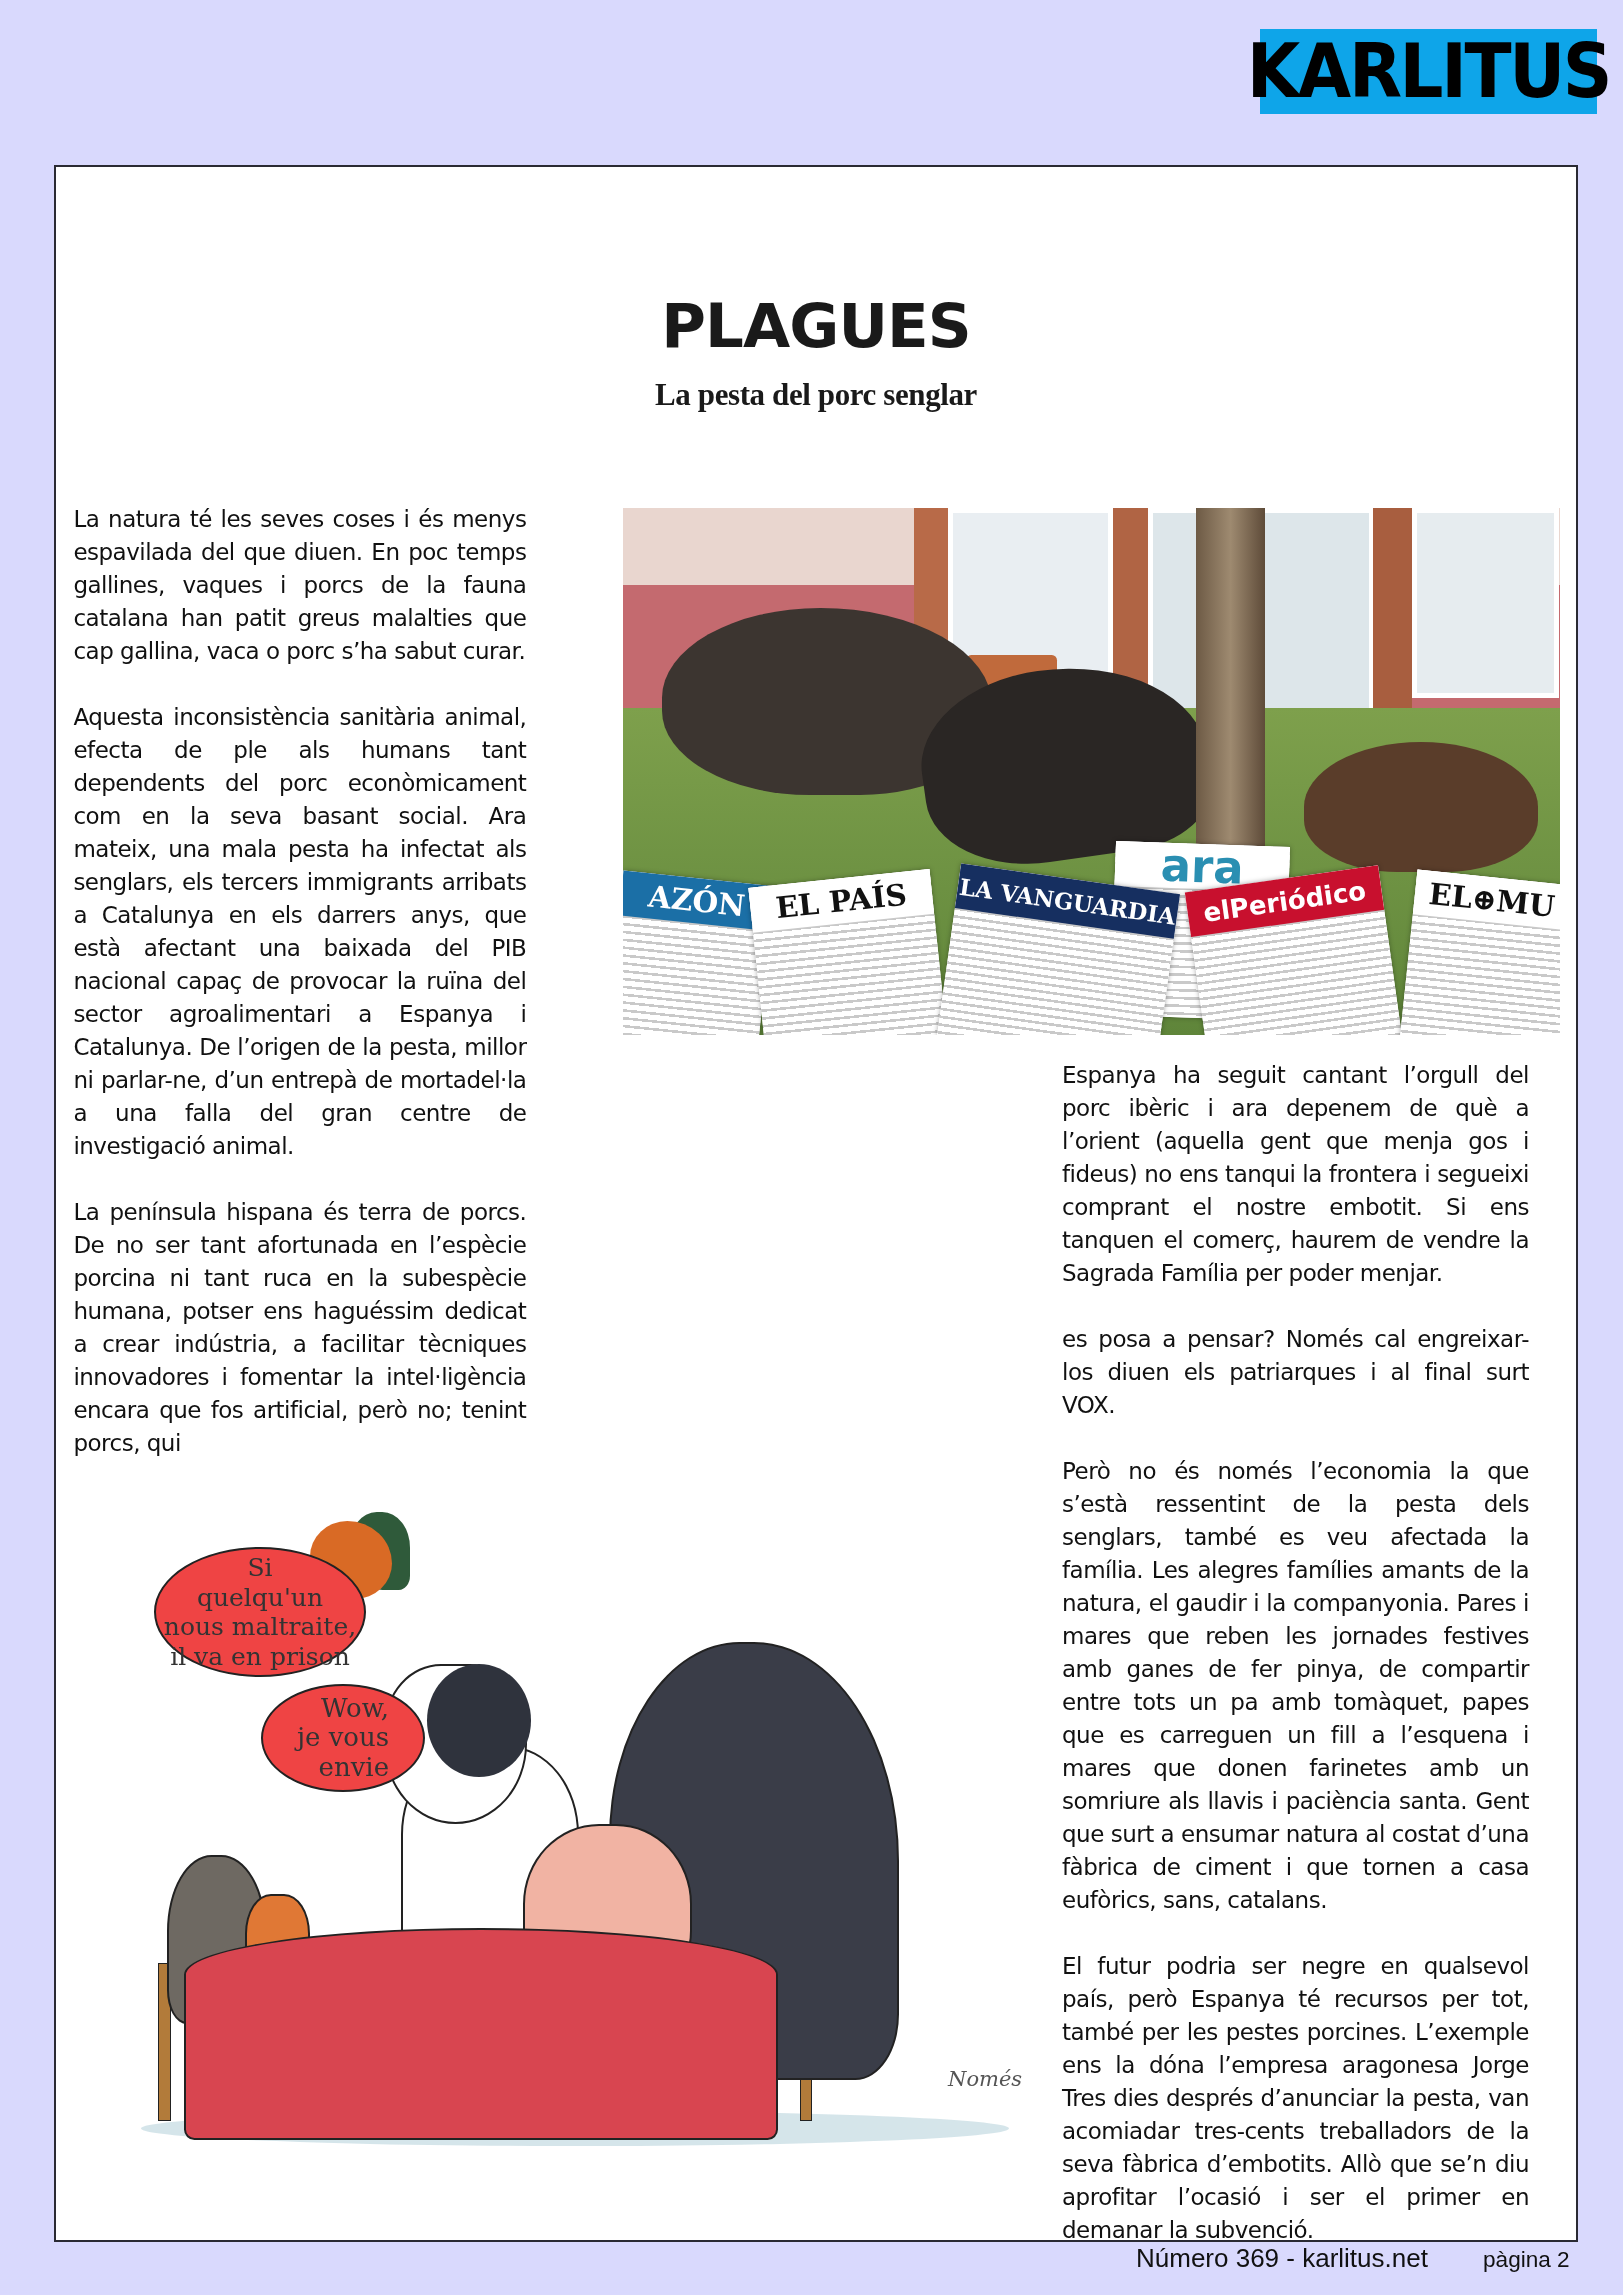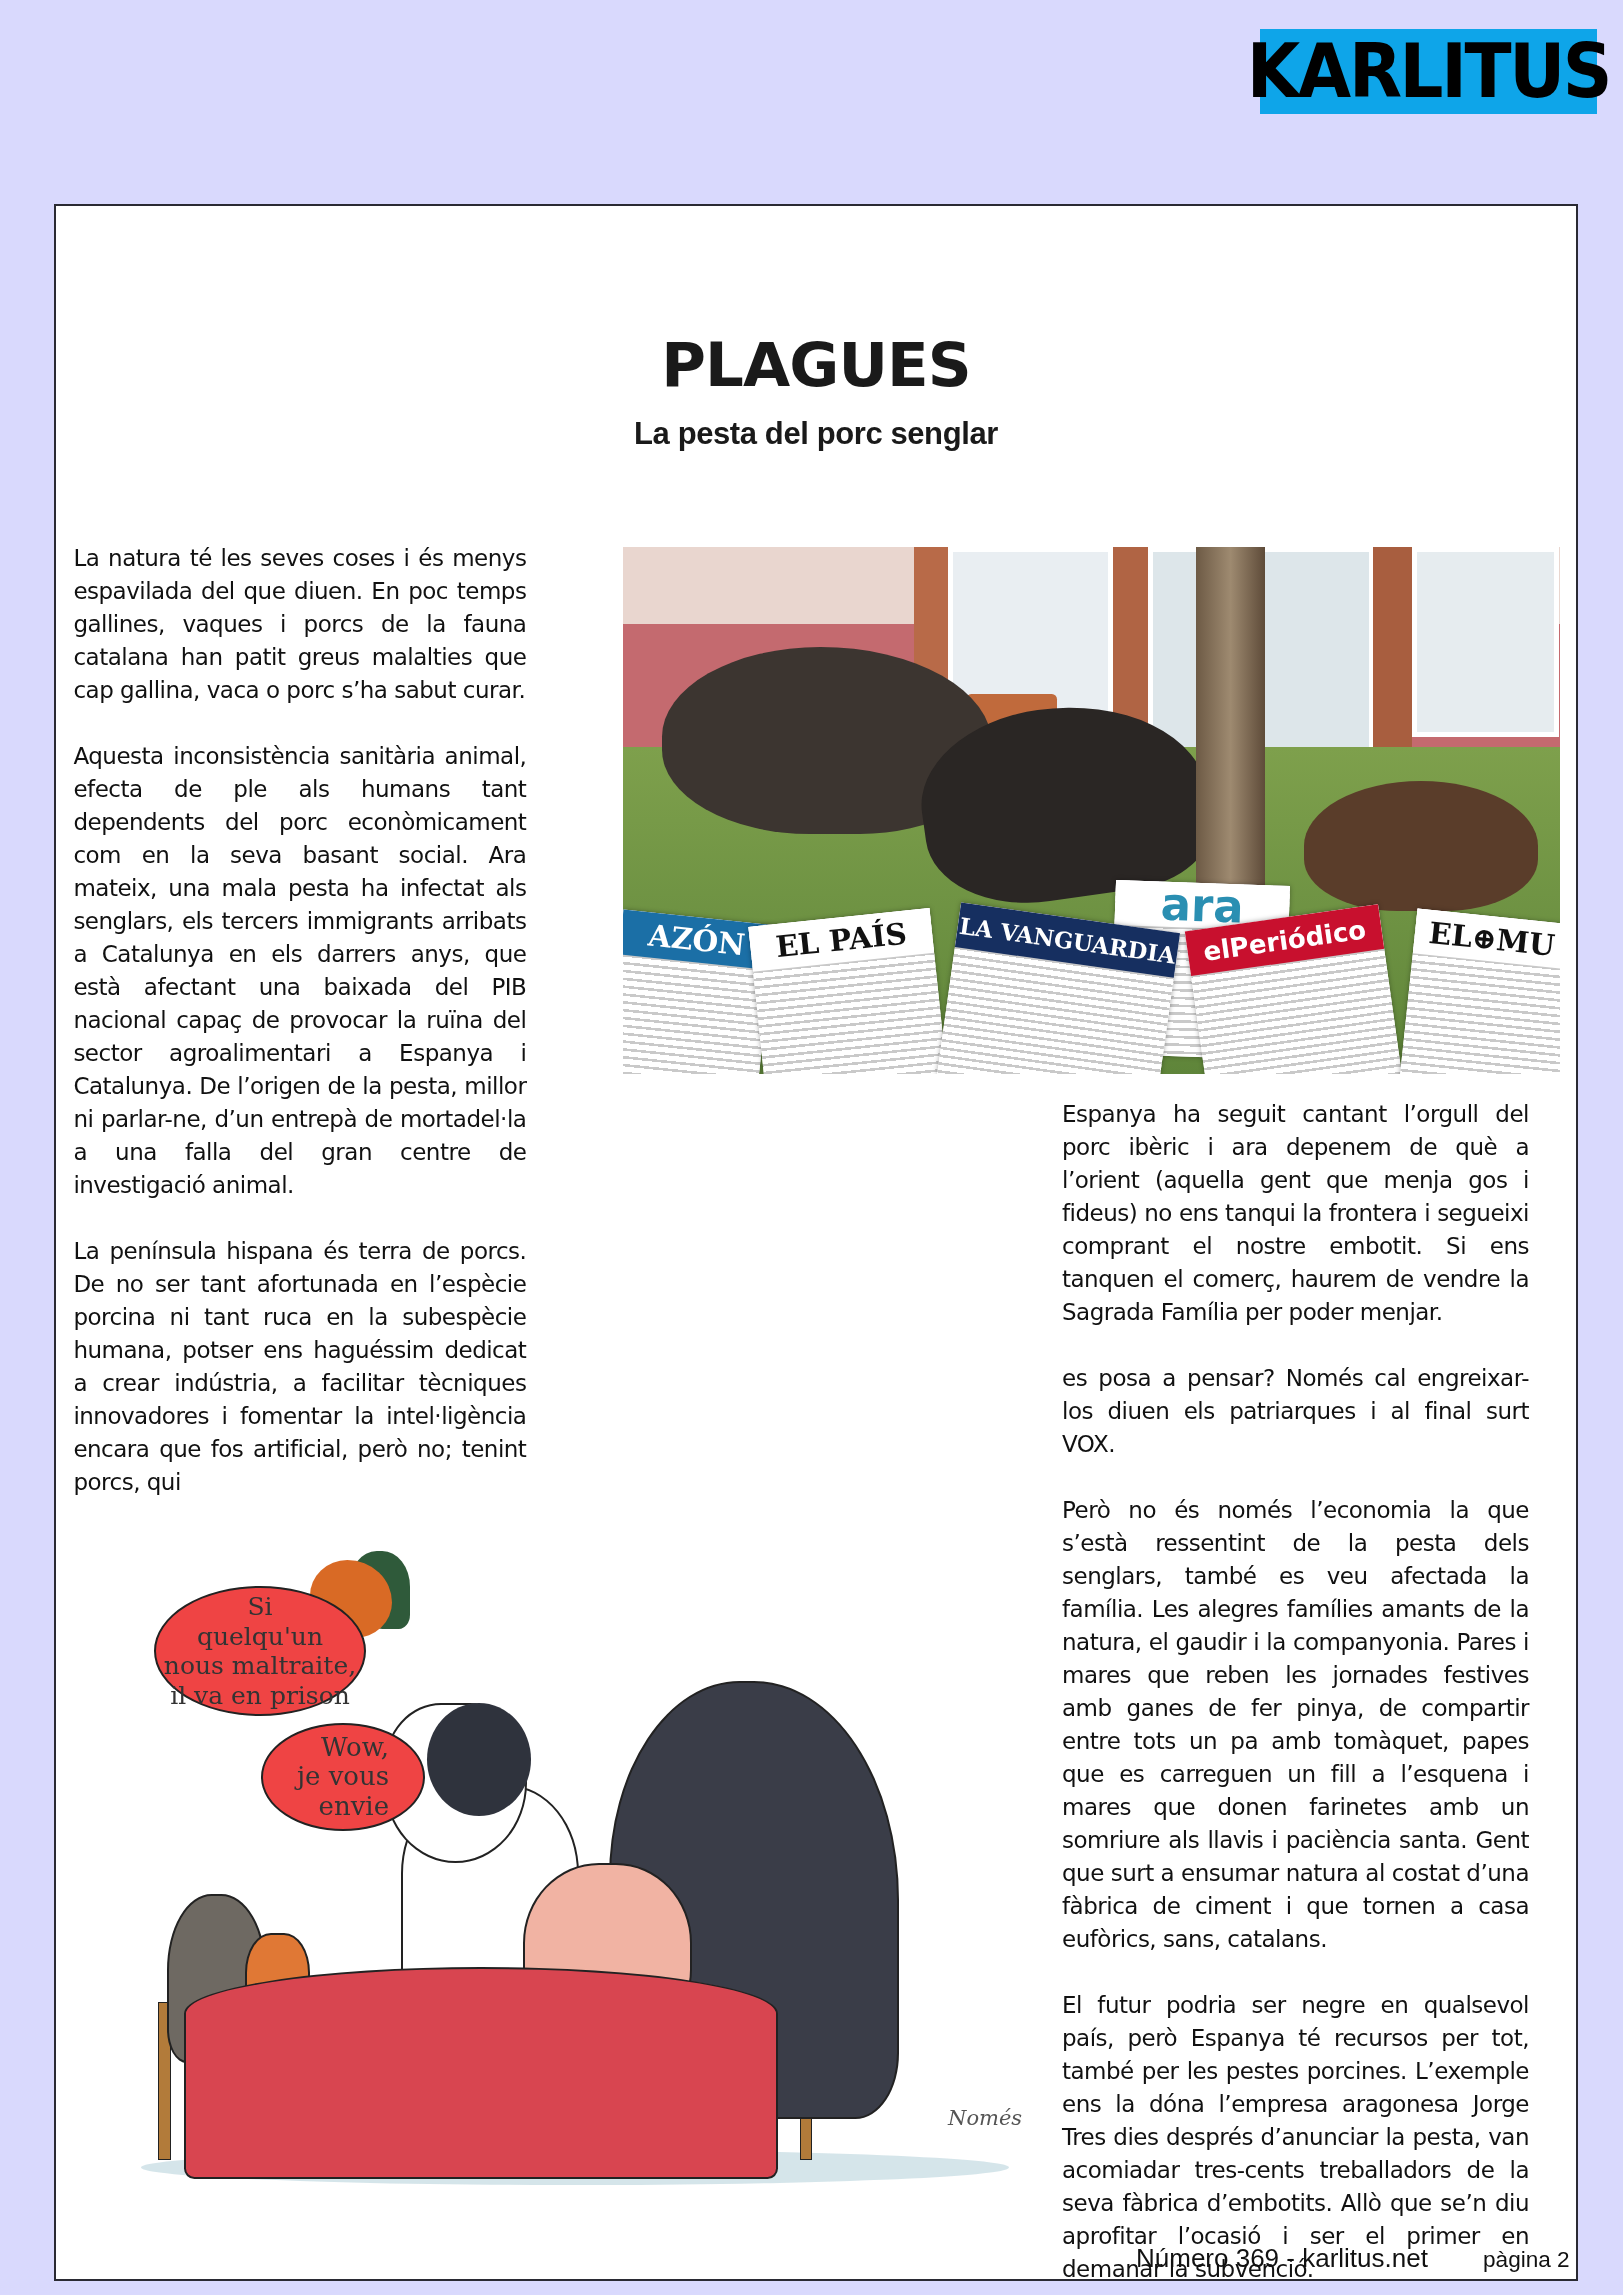--- a/index.html
+++ b/index.html
@@ -13,30 +13,30 @@
     background:#0ea5e9;
     display:flex; align-items:center; justify-content:center;
   }
   .logo-text {
     font-family:"DejaVu Sans", sans-serif; font-weight:bold;
     font-size:75px; letter-spacing:-2.6px; color:#000;
     transform:scaleX(0.92); line-height:1;
   }
   .frame {
     position:absolute; left:54px; top:165px; width:1520px; height:2073px;
-    background:#fff; border:2.6px solid #2a2a33;margin-top:39px;
+    background:#fff; border:2.6px solid #2a2a33;
   }
   .title {
     position:absolute; left:0; width:100%; top:123px; text-align:center;
     font-family:"DejaVu Sans", sans-serif; font-weight:bold; font-size:61px;
     color:#1a1a1a; letter-spacing:-0.9px;
   }
   .subtitle {
     position:absolute; left:0; width:100%; top:210px; text-align:center;
-    font-family:Liberation Sans, sans-serif; font-weight:bold; font-size:31px;
+    font-family:Liberation Serif, serif; font-weight:bold; font-size:31px;
     color:#1a1a1a; letter-spacing:-0.4px;
   }
   .col {
     position:absolute; font-family:"DejaVu Sans", sans-serif;
     font-size:23px; line-height:33px; color:#111;
     text-align:justify; letter-spacing:-0.5px;
   }
   .col p { margin:0 0 33px 0; }
   .col p:last-child { margin-bottom:0; }
   .col-left { left:17.4px; top:336px; width:453px; }

